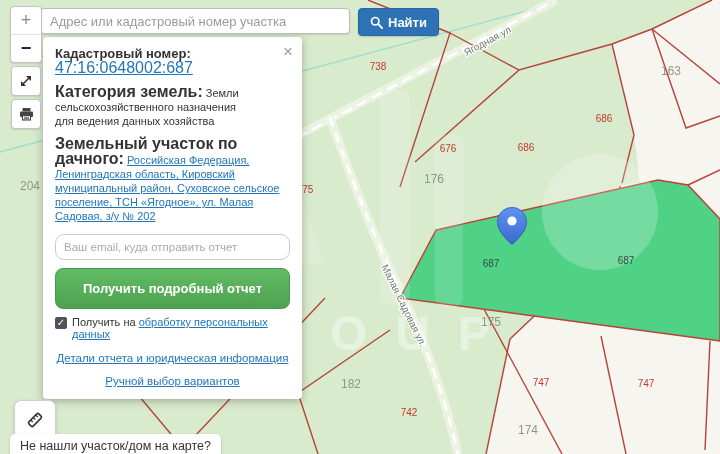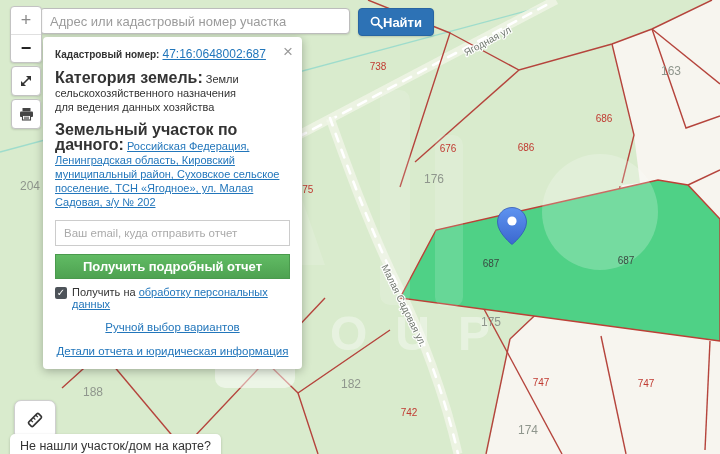--- a/index.html
+++ b/index.html
@@ -6,21 +6,21 @@
   body{font-family:"Liberation Sans", sans-serif; width:720px; height:454px; overflow:hidden;}
   #stage{position:relative;width:720px;height:454px;background:#d9ebcd;overflow:hidden;}
   #mapsvg{position:absolute;left:0;top:0;}
 
   
   .searchbar{position:absolute;left:40px;top:8px;display:flex;align-items:stretch;z-index:30;}
   .searchbar input{width:290px;height:24px;border:1px solid #bcbcbc;border-radius:4px;padding:0 9px;
       font-size:13px;color:#701a75;outline:none;background:#fff;box-shadow:0 1px 2px rgba(0,0,0,.12);}
   .searchbar input::placeholder{color:#9b9b9b;}
   .find-btn{margin-left:8px;height:26px;background:#2d72b5;border:1px solid #2765a2;border-radius:4px;
-      color:#fff;font-size:13px;font-weight:bold;display:flex;align-items:center;padding:0 11px;
+      color:#fff;font-size:13px;font-weight:bold;display:flex;align-items:center;gap:5px;padding:0 11px;
       cursor:pointer;box-shadow:0 1px 2px rgba(0,0,0,.15);}
 
   
   .zoomctl{position:absolute;left:10px;top:6px;width:30px;background:#fff;border:1px solid #c3c3c3;
       border-radius:4px;z-index:30;box-shadow:0 1px 2px rgba(0,0,0,.12);}
   .zoomctl .zbtn{height:27px;display:flex;align-items:center;justify-content:center;font-size:18px;cursor:pointer;}
   .zoomctl .zbtn.plus{color:#8a8a8a;border-bottom:1px solid #e0e0e0;}
   .zoomctl .zbtn.minus{color:#222;font-weight:bold;}
   .sqbtn{position:absolute;left:11px;width:28px;height:28px;background:#fff;border:1px solid #c3c3c3;
       border-radius:4px;display:flex;align-items:center;justify-content:center;cursor:pointer;z-index:30;
@@ -30,27 +30,27 @@
   .measure-btn{position:absolute;left:14px;top:400px;width:40px;height:38px;background:#fff;border:1px solid #cfcfcf;
       border-radius:7px;display:flex;align-items:center;justify-content:center;cursor:pointer;z-index:30;
       box-shadow:0 1px 3px rgba(0,0,0,.18);}
 
   
   .popup{position:absolute;left:43px;top:37px;width:259px;background:#fff;border-radius:4px;z-index:25;
       box-shadow:0 2px 10px rgba(0,0,0,.28);padding:10px 12px 12px 12px;box-sizing:border-box;color:#333;}
   .popup .close{position:absolute;top:6px;right:9px;font-size:17px;color:#9a9a9a;cursor:pointer;line-height:1;}
   .popup .sec{font-size:11px;line-height:14px;margin-bottom:9px;}
   .popup b{font-size:16px;}
-  .popup .title b{font-size:10px;}
+  .popup .title b{font-size:13px;}
   .popup a{color:#2276bb;text-decoration:underline;cursor:pointer;}
-  .popup .title a{font-size:12px;}
-  .popup input{width:100%;box-sizing:border-box;height:26px;border:1px solid #ccc;border-radius:0;
+  .popup .title a{font-size:16px;}
+  .popup input{width:100%;box-sizing:border-box;height:26px;border:1px solid #ccc;border-radius:9px;
       padding:0 8px;font-size:11.5px;color:#333;outline:none;margin:2px 0 8px 0;}
   .popup input::placeholder{color:#aaa;}
-  .report-btn{width:100%;height:25px;border:1px solid #4a9a4d;border-radius:0;color:#fff;font-weight:bold;
+  .report-btn{width:100%;height:41px;border:1px solid #4a9a4d;border-radius:8px;color:#fff;font-weight:bold;
       font-size:13px;background:linear-gradient(180deg,#61bb64,#4ea251);cursor:pointer;}
   .consent{display:flex;align-items:flex-start;gap:5px;font-size:11px;margin-top:7px;}
   .cbx{width:12px;height:12px;border-radius:2px;background:#4d5359;color:#fff;font-size:10px;line-height:12px;
       text-align:center;flex:0 0 auto;margin-top:1px;cursor:pointer;}
   .centerlink{text-align:center;font-size:11.5px;margin-top:12px;}
 
   
   .bottom-bar{position:absolute;left:10px;top:434px;background:#fff;border-radius:5px 5px 0 0;z-index:30;
       padding:5px 10px 8px 10px;font-size:12.5px;color:#333;box-shadow:0 1px 3px rgba(0,0,0,.2);cursor:pointer;}
 
@@ -215,22 +215,22 @@
 
     <button class="report-btn">Получить подробный отчет</button>
 
     <div class="consent">
       <div class="cbx">✓</div>
       <div>
         <span>Получить на </span><a>обработку персональных данных</a>
       </div>
     </div>
 
+    <div class="centerlink">
+      <a>Детали отчета и юридическая информация</a>
+    </div>
     <div class="centerlink" style="margin-top:11px;">
       <a>Ручной выбор вариантов</a>
     </div>
-    <div class="centerlink">
-      <a>Детали отчета и юридическая информация</a>
-    </div>
   </div>
 
   <div class="bottom-bar">Не нашли участок/дом на карте?</div>
 </div>
 
 </body></html>

